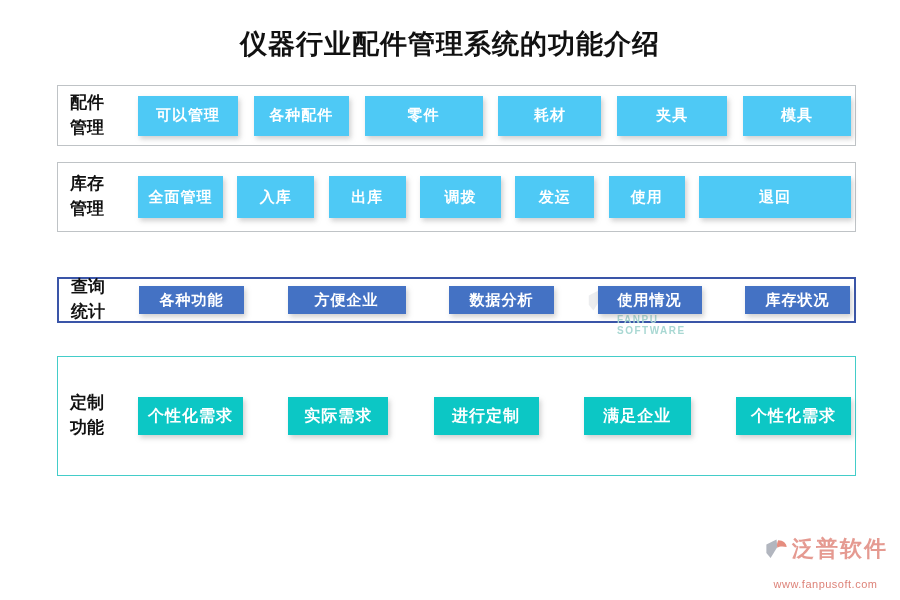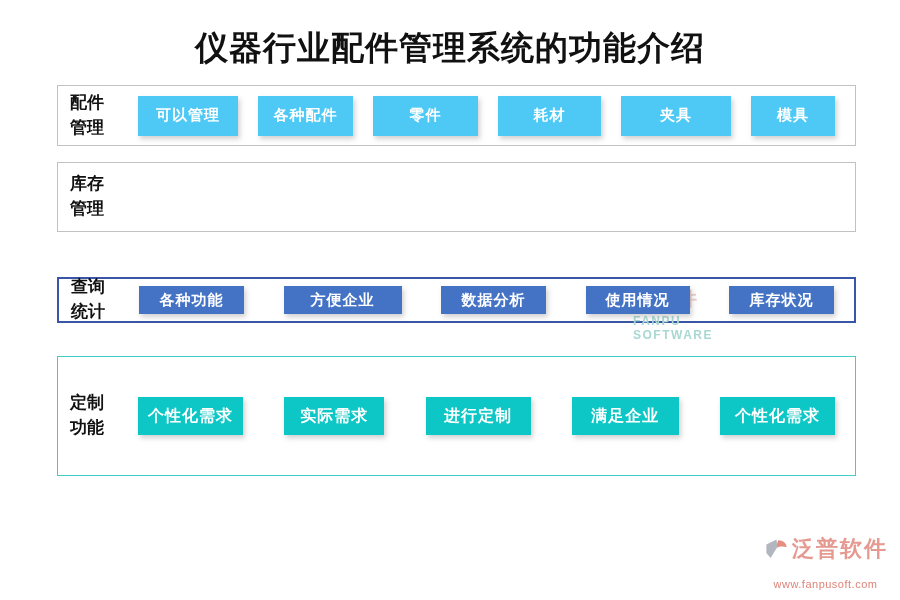--- a/index.html
+++ b/index.html
@@ -5,42 +5,42 @@
   * { margin: 0; padding: 0; box-sizing: border-box; }
   html, body { width: 900px; height: 600px; background: #ffffff; overflow: hidden; }
   body { font-family: "Liberation Sans", "DejaVu Sans", sans-serif; position: relative; }
 
   .page { position: absolute; inset: 0; width: 900px; height: 600px; background: #ffffff; }
 
   .title {
     position: absolute; top: 26px; left: 0; width: 100%;
     text-align: center;
     font-family: "Liberation Serif", "DejaVu Serif", serif;
-    font-weight: 700; font-size: 33px; color: #111111; letter-spacing: 1px;
+    font-weight: 700; font-size: 27px; color: #111111; letter-spacing: 1px;
   }
 
   .section {
     position: absolute; left: 57px; width: 799px;
     display: flex; align-items: center;
     background: #ffffff;
   }
   .sec-parts     { top: 85px;  height: 61px;  border: 1px solid #bfc3c6; }
   .sec-inventory { top: 162px; height: 70px;  border: 1px solid #bfc3c6; }
   .sec-query     { top: 277px; height: 46px;  border: 2px solid #3a55a8; }
   .sec-custom    { top: 356px; height: 120px; border: 1px solid #43cdc9; }
 
   .row-label {
     width: 80px; padding-left: 12px; flex: 0 0 80px;
     font-family: Liberation Serif, serif;
     font-weight: 700; font-size: 17px; color: #111111; line-height: 1.45;
   }
 
   .btns {
     flex: 1; display: flex; justify-content: space-between; align-items: center;
-    margin-right: 20px; position: relative; z-index: 2;
+    margin-right: 4px; position: relative; z-index: 2;
   }
 
   .btn {
     display: flex; align-items: center; justify-content: center;
     color: #ffffff; font-weight: 700; font-size: 15px;
     box-shadow: 2px 3px 5px rgba(120,120,120,0.35);
     letter-spacing: 1px;
   }
   .btn-sky   { background: #4ec9f5; height: 40px; }
   .sec-inventory .btn-sky { height: 42px; }
@@ -52,21 +52,21 @@
     position: absolute; left: 585px; top: 286px; width: 130px;
     z-index: 1; text-align: left; pointer-events: none;
   }
   .watermark .wm-row { display: flex; align-items: flex-start; }
   .watermark .wm-logo { width: 30px; height: 30px; opacity: 0.35; }
   .watermark .wm-name {
     font-family: "Liberation Serif", "DejaVu Serif", serif;
     font-size: 19px; font-weight: 700; color: #eccdc9; letter-spacing: 2px;
   }
   .watermark .wm-sub {
-    font-size: 12px; color: #a9d8d3; letter-spacing: 1.5px; margin-left: 48px; margin-top: -2px;
+    font-size: 10px; color: #a9d8d3; letter-spacing: 1.5px; margin-left: 32px; margin-top: -2px;
     font-weight: 700;
   }
 
   
   .brand {
     position: absolute; right: 12px; bottom: 10px; text-align: center;
   }
   .brand .brand-row { display: flex; align-items: center; justify-content: flex-end; }
   .brand .brand-logo { width: 27px; height: 27px; margin-right: 2px; }
   .brand .brand-name {
@@ -85,31 +85,40 @@
   <div class="title">仪器行业配件管理系统的功能介绍</div>
 
   <div class="section sec-parts">
     <div class="row-label">
       <div>配件</div>
       <div>管理</div>
     </div>
     <div class="btns">
       <div class="btn btn-sky" style="width:100px">可以管理</div>
       <div class="btn btn-sky" style="width:95px">各种配件</div>
-      <div class="btn btn-sky" style="width:105px">零件</div>
+      <div class="btn btn-sky" style="width:118px">零件</div>
       <div class="btn btn-sky" style="width:103px">耗材</div>
       <div class="btn btn-sky" style="width:110px">夹具</div>
-      <div class="btn btn-sky" style="width:84px">模具</div>
+      <div class="btn btn-sky" style="width:108px">模具</div>
     </div>
   </div>
 
   <div class="section sec-inventory">
     <div class="row-label">
       <div>库存</div>
       <div>管理</div>
+    </div>
+    <div class="btns">
+      <div class="btn btn-sky" style="width:85px">全面管理</div>
+      <div class="btn btn-sky" style="width:77px">入库</div>
+      <div class="btn btn-sky" style="width:77px">出库</div>
+      <div class="btn btn-sky" style="width:81px">调拨</div>
+      <div class="btn btn-sky" style="width:79px">发运</div>
+      <div class="btn btn-sky" style="width:76px">使用</div>
+      <div class="btn btn-sky" style="width:152px">退回</div>
     </div>
   </div>
 
   <div class="section sec-query">
     <div class="row-label">
       <div>查询</div>
       <div>统计</div>
     </div>
     <div class="btns">
       <div class="btn btn-royal" style="width:105px">各种功能</div>

